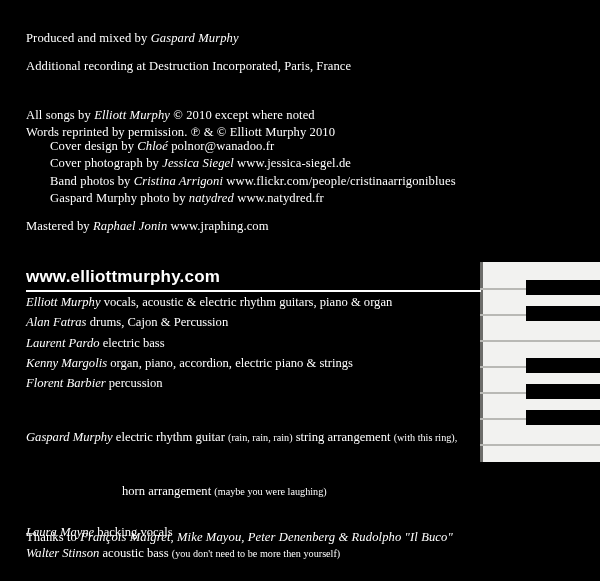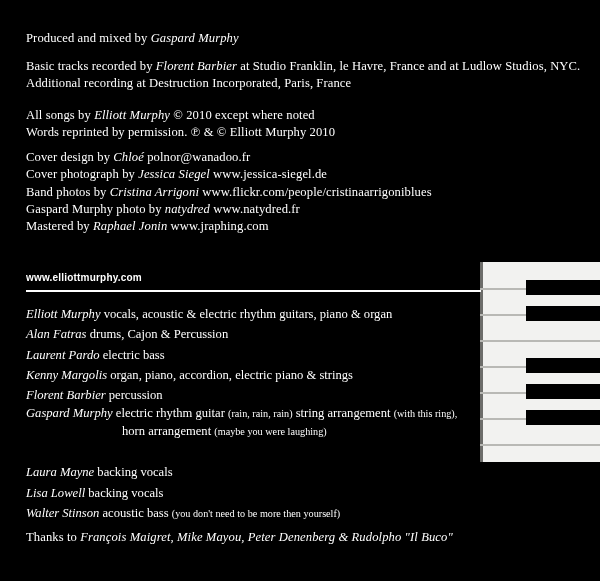--- a/index.html
+++ b/index.html
@@ -56,46 +56,47 @@
   .it {
     font-style: italic;
   }
   .small {
     font-size: 10.2px;
   }
   
   .sec-produced { top: 6px; }
   .sec-recorded { top: 34px; }
   .sec-songs    { top: 83px; }
-  .sec-cover    { top: 125px; }
+  .sec-cover    { top: 114px; margin-left: 24px; }
   .sec-master   { top: 194px; }
   .sec-web      { top: 243px; }
   .web-line {
     font-family: "Liberation Sans", sans-serif;
-    font-size: 10px;
+    font-size: 17px;
     font-weight: bold;
     letter-spacing: 0.2px;
     display: inline-block;
   }
   .rule {
     position: absolute;
     left: 26px;
     top: 266px;
     width: 455px;
     height: 1.5px;
     background: #ffffff;
   }
-  .sec-musicians { top: 280px; }
+  .sec-musicians { top: 268px; }
   .musician-line {
     font-size: 12.6px;
     line-height: 20.3px;
     white-space: nowrap;
   }
   .musician-line.tight {
     line-height: 17.5px;
+    margin-top: 36px;
   }
   .indent {
     padding-left: 96px;
   }
   .sec-thanks { top: 505px; }
   
   .piano {
     position: absolute;
     right: 0;
     top: 262px;
@@ -159,21 +160,20 @@
     </div>
   </div>
 
   <div class="content">
 
     <div class="block sec-produced">
       <div class="line"><span>Produced and mixed by </span><span class="it">Gaspard Murphy</span></div>
     </div>
 
     <div class="block sec-recorded">
-      <div class="line"><span>Basic tracks recorded by </span><span class="it">Florent Barbier</span><span> at Studio Franklin, le Havre, France and at Ludlow Studios, NYC.</span></div>
       <div class="line"><span>Additional recording at Destruction Incorporated, Paris, France</span></div>
     </div>
 
     <div class="block sec-songs">
       <div class="line"><span>All songs by </span><span class="it">Elliott Murphy</span><span> © 2010 except where noted</span></div>
       <div class="line"><span>Words reprinted by permission. ℗ &amp; © Elliott Murphy 2010</span></div>
     </div>
 
     <div class="block sec-cover">
       <div class="line"><span>Cover design by </span><span class="it">Chloé</span><span> polnor@wanadoo.fr</span></div>
@@ -196,21 +196,20 @@
       <div class="musician-line"><span class="it">Elliott Murphy</span><span> vocals, acoustic &amp; electric rhythm guitars, piano &amp; organ</span></div>
       <div class="musician-line"><span class="it">Alan Fatras</span><span> drums, Cajon &amp; Percussion</span></div>
       <div class="musician-line"><span class="it">Laurent Pardo</span><span> electric bass</span></div>
       <div class="musician-line"><span class="it">Kenny Margolis</span><span> organ, piano, accordion, electric piano &amp; strings</span></div>
       <div class="musician-line"><span class="it">Florent Barbier</span><span> percussion</span></div>
 
       <div class="musician-line tight"><span class="it">Gaspard Murphy</span><span> electric rhythm guitar </span><span class="small">(rain, rain, rain)</span><span> string arrangement </span><span class="small">(with this ring),</span></div>
       <div class="musician-line tight indent"><span>horn arrangement </span><span class="small">(maybe you were laughing)</span></div>
 
       <div class="musician-line" style="margin-top:22px;"><span class="it">Laura Mayne</span><span> backing vocals</span></div>
-      <div class="musician-line"><span class="it">Lisa Lowell</span><span> backing vocals</span></div>
       <div class="musician-line"><span class="it">Walter Stinson</span><span> acoustic bass </span><span class="small">(you don't need to be more then yourself)</span></div>
     </div>
 
     <div class="block sec-thanks">
       <div class="line"><span>Thanks to </span><span class="it">François Maigret, Mike Mayou, Peter Denenberg &amp; Rudolpho "Il Buco"</span></div>
     </div>
 
   </div>
 </div>
 

